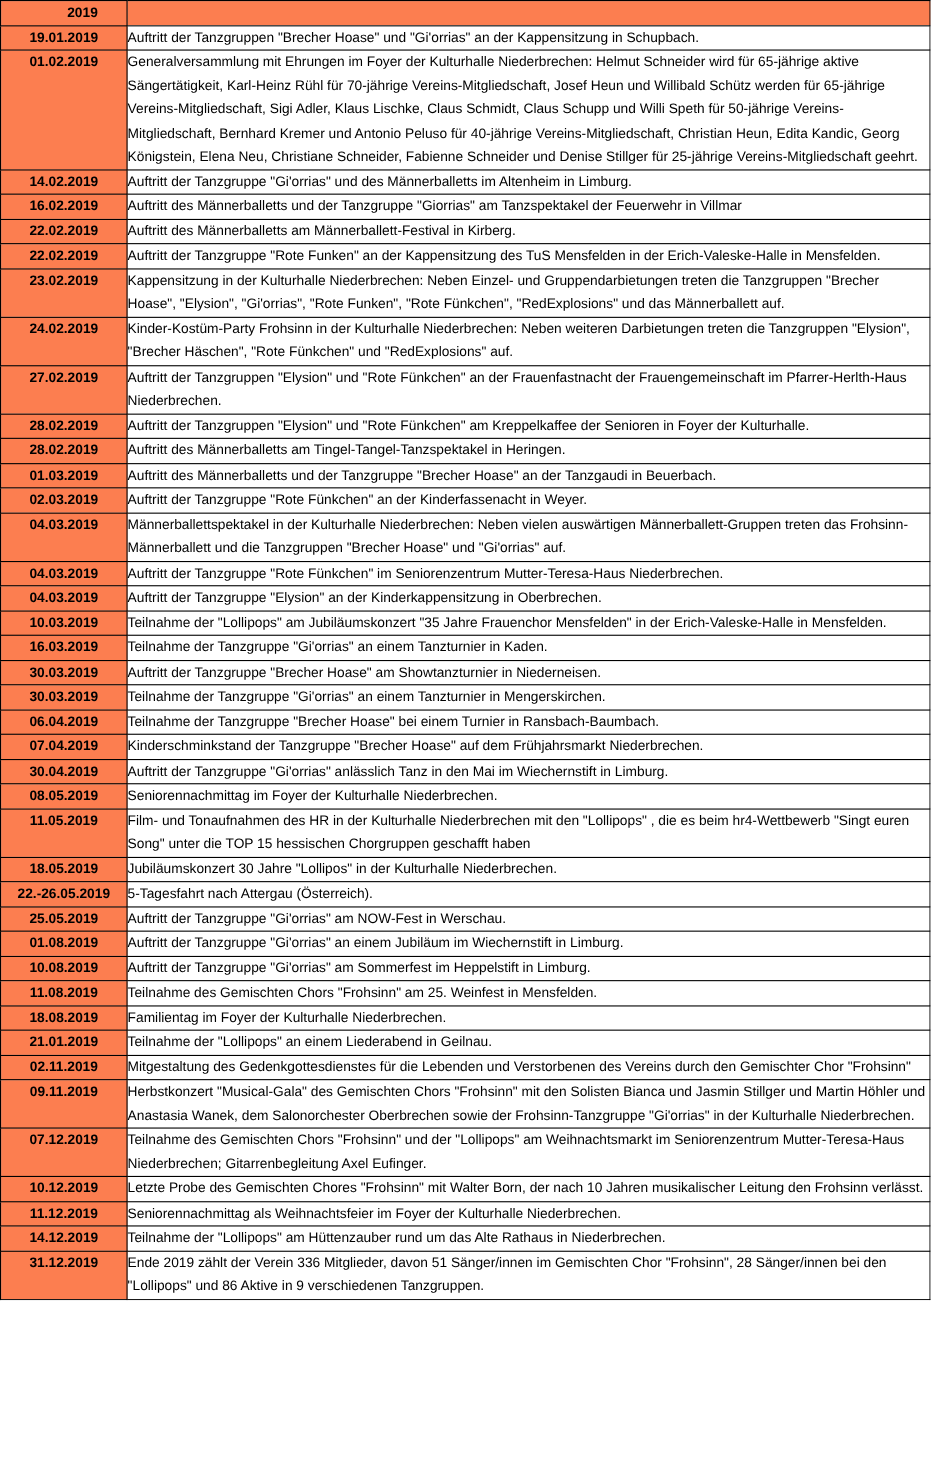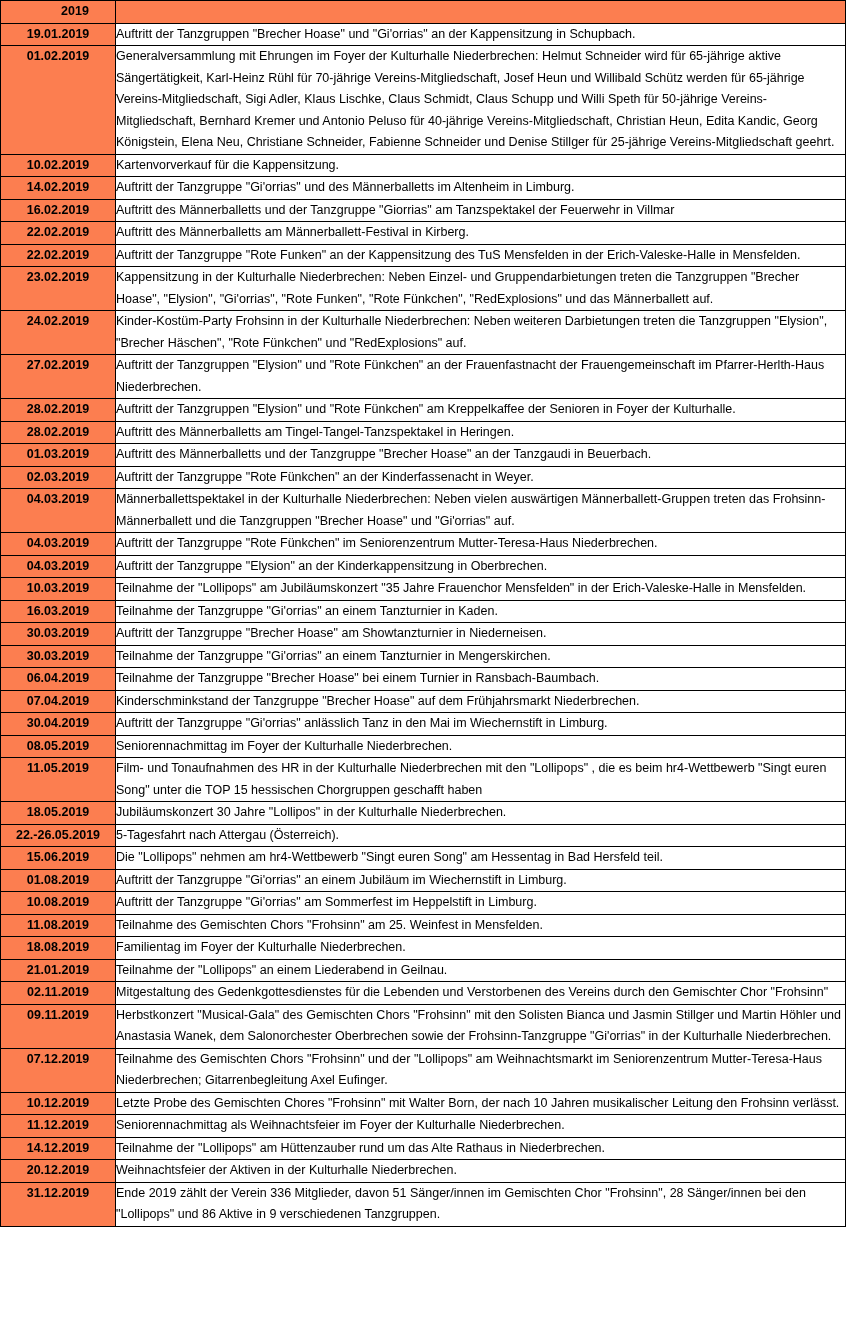--- a/index.html
+++ b/index.html
@@ -60,24 +60,20 @@
       </tr>
     <tr>
           <td class="date-cell">19.01.2019</td>
           <td class="text-cell">Auftritt der Tanzgruppen "Brecher Hoase" und "Gi'orrias" an der Kappensitzung in Schupbach.</td>
         </tr>
         <tr>
           <td class="date-cell">01.02.2019</td>
           <td class="text-cell">Generalversammlung mit Ehrungen im Foyer der Kulturhalle Niederbrechen: Helmut Schneider wird für 65-jährige aktive Sängertätigkeit, Karl-Heinz Rühl für 70-jährige Vereins-Mitgliedschaft, Josef Heun und Willibald Schütz werden für 65-jährige Vereins-Mitgliedschaft, Sigi Adler, Klaus Lischke, Claus Schmidt, Claus Schupp und Willi Speth für 50-jährige Vereins-Mitgliedschaft, Bernhard Kremer und Antonio Peluso für 40-jährige Vereins-Mitgliedschaft, Christian Heun, Edita Kandic, Georg Königstein, Elena Neu, Christiane Schneider, Fabienne Schneider und Denise Stillger für 25-jährige Vereins-Mitgliedschaft geehrt.</td>
         </tr>
         <tr>
-          <td class="date-cell">10.02.2019</td>
-          <td class="text-cell">Kartenvorverkauf für die Kappensitzung.</td>
-        </tr>
-        <tr>
           <td class="date-cell">14.02.2019</td>
           <td class="text-cell">Auftritt der Tanzgruppe "Gi'orrias" und des Männerballetts im Altenheim in Limburg.</td>
         </tr>
         <tr>
           <td class="date-cell">16.02.2019</td>
           <td class="text-cell">Auftritt des Männerballetts und der Tanzgruppe "Giorrias" am Tanzspektakel der Feuerwehr in Villmar</td>
         </tr>
         <tr>
           <td class="date-cell">22.02.2019</td>
           <td class="text-cell">Auftritt des Männerballetts am Männerballett-Festival in Kirberg.</td>
@@ -164,22 +160,22 @@
         </tr>
         <tr>
           <td class="date-cell">18.05.2019</td>
           <td class="text-cell">Jubiläumskonzert 30 Jahre "Lollipos" in der Kulturhalle Niederbrechen.</td>
         </tr>
         <tr>
           <td class="date-cell">22.-26.05.2019</td>
           <td class="text-cell">5-Tagesfahrt nach Attergau (Österreich).</td>
         </tr>
         <tr>
-          <td class="date-cell">15.06.2019</td>
-          <td class="text-cell">Die "Lollipops" nehmen am hr4-Wettbewerb "Singt euren Song" am Hessentag in Bad Hersfeld teil.</td>
+          <td class="date-cell">25.05.2019</td>
+          <td class="text-cell">Auftritt der Tanzgruppe "Gi'orrias" am NOW-Fest in Werschau.</td>
         </tr>
         <tr>
           <td class="date-cell">01.08.2019</td>
           <td class="text-cell">Auftritt der Tanzgruppe "Gi'orrias" an einem Jubiläum im Wiechernstift in Limburg.</td>
         </tr>
         <tr>
           <td class="date-cell">10.08.2019</td>
           <td class="text-cell">Auftritt der Tanzgruppe "Gi'orrias" am Sommerfest im Heppelstift in Limburg.</td>
         </tr>
         <tr>
@@ -210,24 +206,20 @@
           <td class="date-cell">10.12.2019</td>
           <td class="text-cell">Letzte Probe des Gemischten Chores "Frohsinn" mit Walter Born, der nach 10 Jahren musikalischer Leitung den Frohsinn verlässt.</td>
         </tr>
         <tr>
           <td class="date-cell">11.12.2019</td>
           <td class="text-cell">Seniorennachmittag als Weihnachtsfeier im Foyer der Kulturhalle Niederbrechen.</td>
         </tr>
         <tr>
           <td class="date-cell">14.12.2019</td>
           <td class="text-cell">Teilnahme der "Lollipops" am Hüttenzauber rund um das Alte Rathaus in Niederbrechen.</td>
-        </tr>
-        <tr>
-          <td class="date-cell">20.12.2019</td>
-          <td class="text-cell">Weihnachtsfeier der Aktiven in der Kulturhalle Niederbrechen.</td>
         </tr>
         <tr>
           <td class="date-cell">31.12.2019</td>
           <td class="text-cell">Ende 2019 zählt der Verein 336 Mitglieder, davon 51 Sänger/innen im Gemischten Chor "Frohsinn", 28 Sänger/innen bei den "Lollipops" und 86 Aktive in 9 verschiedenen Tanzgruppen.</td>
         </tr>
       </tbody>
   </table>
 </div>
 
 </body></html>

